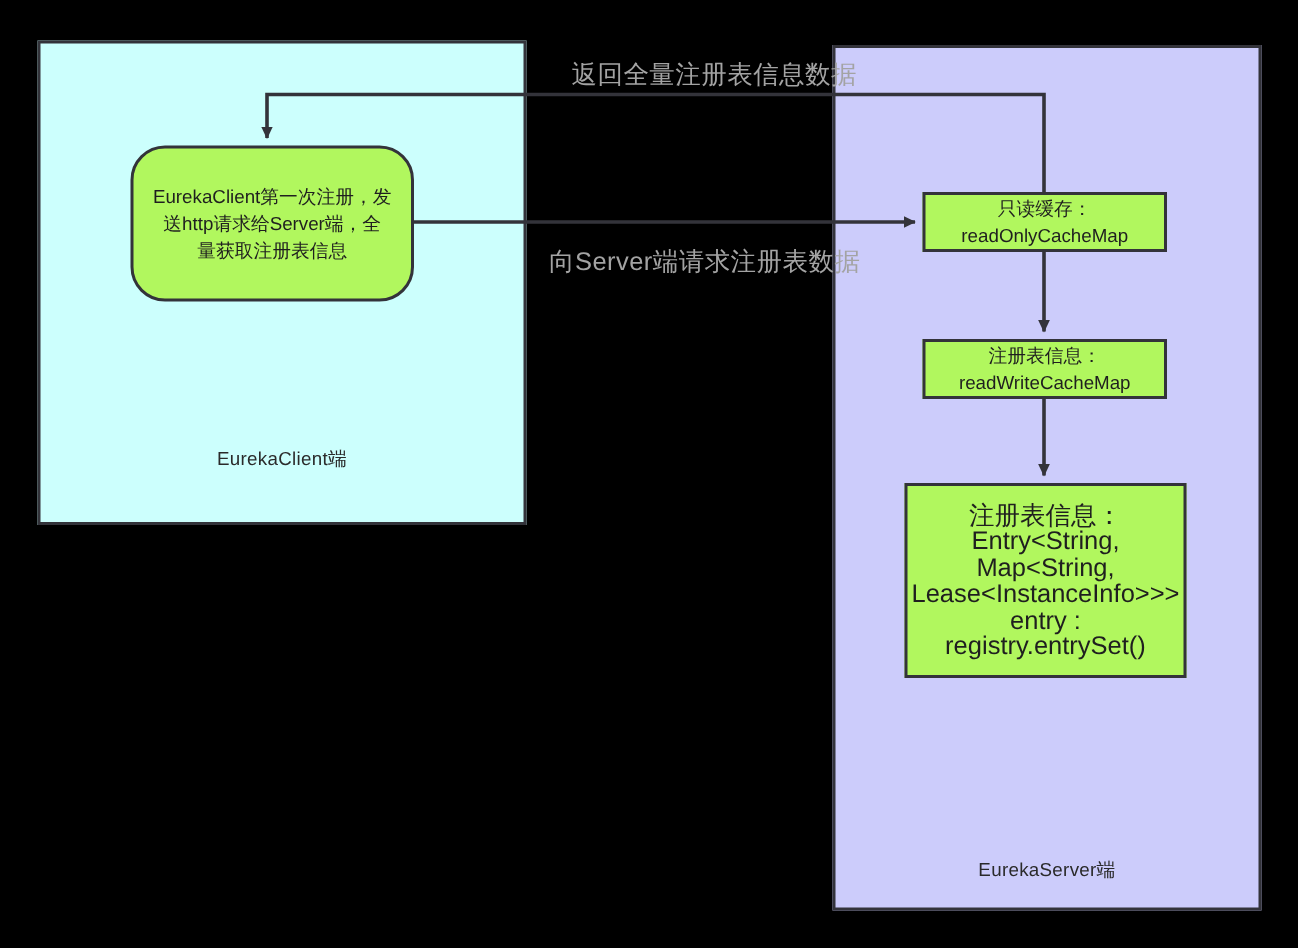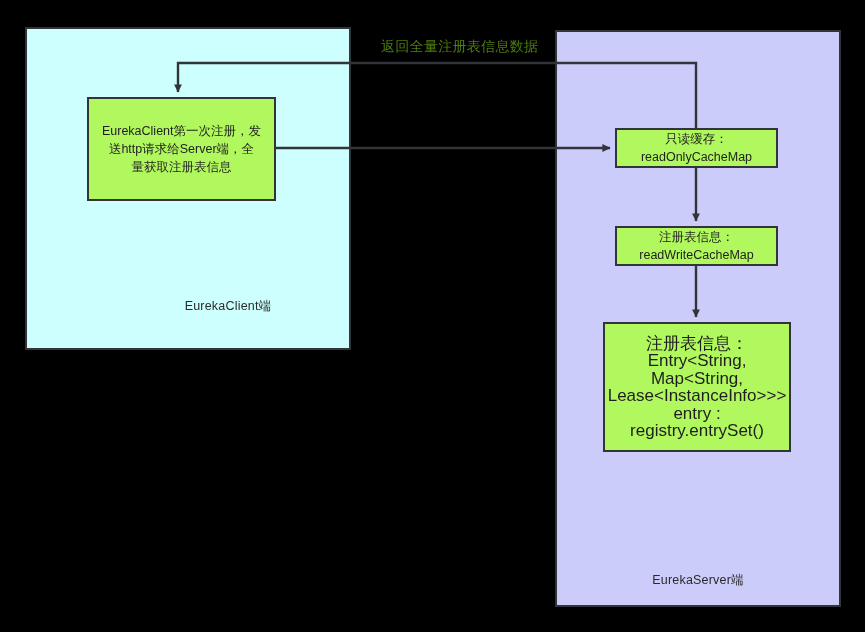--- a/index.html
+++ b/index.html
@@ -39,21 +39,21 @@
   }
   .panel-label {
     position: absolute;
     width: 100%;
     text-align: center;
     font-size: 12.5px;
     color: #2a2a2a;
     letter-spacing: .2px;
     white-space: nowrap;
   }
-  #client-panel-label { top: 269px; left: 0; padding-left: 40px; }
+  #client-panel-label { top: 269px; left: 0; }
   #server-panel-label { top: 540px; left: 0; }
 
   
   .node {
     position: absolute;
     box-sizing: border-box;
     background: #b1f75e;
     border: 2px solid #33333a;
     display: flex;
     align-items: center;
@@ -63,20 +63,21 @@
     font-size: 12.5px;
     line-height: 18px;
     padding: 2px 6px;
     white-space: pre-line;
   }
   #node-client-register {
     left: 87px;
     top: 97px;
     width: 189px;
     height: 104px;
+    border-radius: 23px;
   }
   #node-readonly-cache {
     left: 615px;
     top: 128px;
     width: 163px;
     height: 40px;
   }
   #node-readwrite-cache {
     left: 615px;
     top: 226px;
@@ -98,22 +99,22 @@
     left: 0;
     top: 0;
     width: 865px;
     height: 632px;
     pointer-events: none;
   }
 
   
   .edge-label {
     position: absolute;
-    font-size: 14px;
-    color: #4d7c0f;
+    font-size: 17px;
+    color: #a3a3a3;
     white-space: nowrap;
     letter-spacing: .3px;
   }
   #edge-label-return  { left: 381px; top: 38px; }
   #edge-label-request { left: 366px; top: 163px; }
 </style>
 </head>
 <body>
 
 <div id="canvas">
@@ -160,14 +161,15 @@
       <path d="M696,168 L696,221" fill="none" stroke="#33333a" stroke-width="2.4" marker-end="url(#arrowhead)"></path>
     </g>
 
     <g>
       <path d="M696,266 L696,317" fill="none" stroke="#33333a" stroke-width="2.4" marker-end="url(#arrowhead)"></path>
     </g>
   </svg>
 
   <div class="edge-label" id="edge-label-return">返回全量注册表信息数据</div>
 
+  <div class="edge-label" id="edge-label-request">向Server端请求注册表数据</div>
 
 </div>
 
 </body></html>

